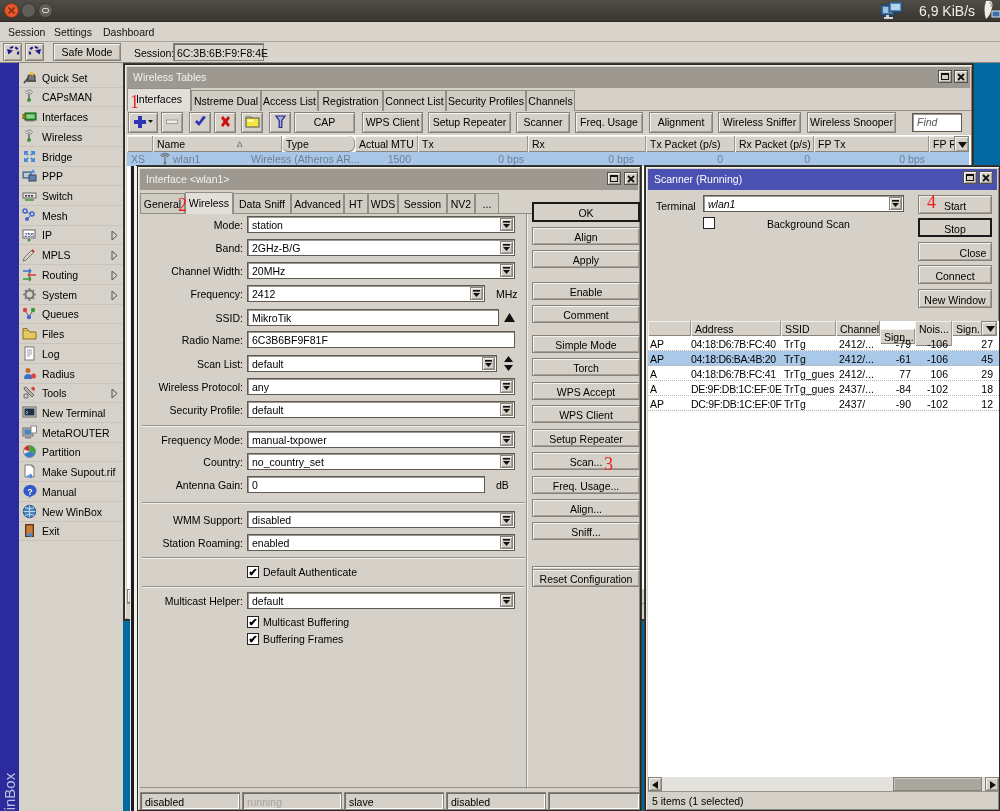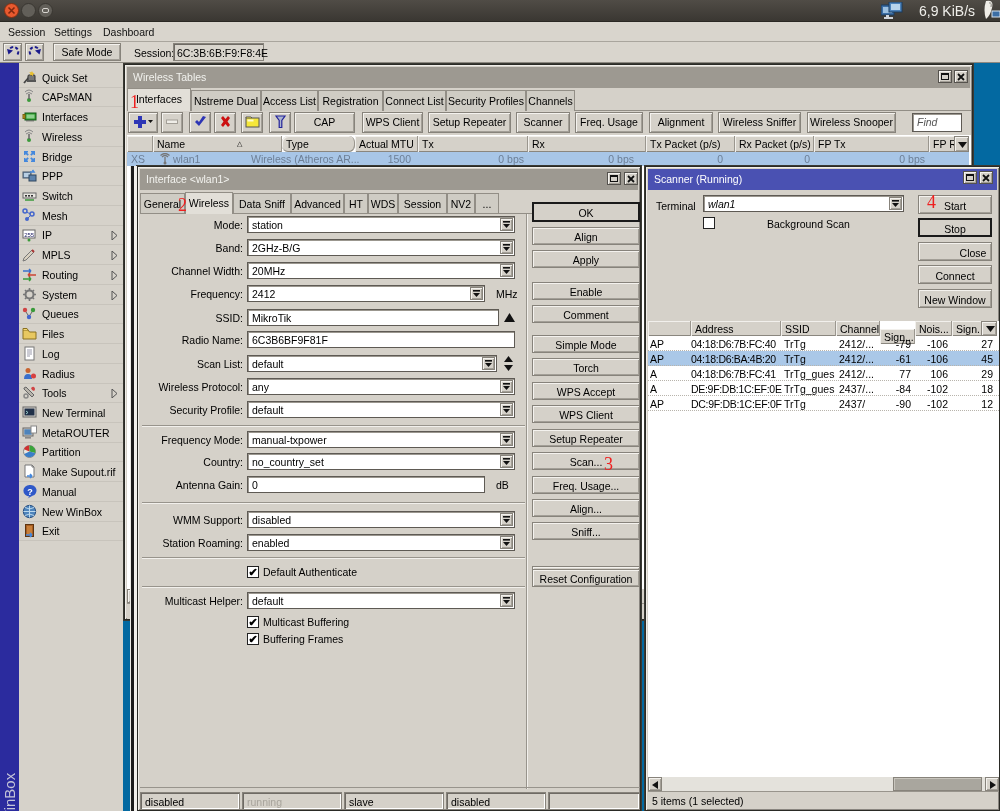--- a/index.html
+++ b/index.html
@@ -583,21 +583,21 @@
 <div class="btn" style="left:272px; top:75px; width:74px; height:19px; padding-top:4px;padding-left:36px;">Close</div>
 <div class="btn" style="left:272px; top:98px; width:74px; height:19px; padding-top:4px;">Connect</div>
 <div class="btn" style="left:272px; top:122px; width:74px; height:19px; padding-top:4px;">New Window</div>
 <div class="ann" style="left:281px; top:25px;">4</div>
 <div class="abs" style="left:2px; top:154px; width:351px; height:456px; background:#fff;"></div>
 <div class="th" style="left:2px; top:154px; width:43px; height:15px;"></div>
 <div class="th" style="left:45px; top:154px; width:90px; height:15px;">Address</div>
 <div class="th" style="left:135px; top:154px; width:55px; height:15px;">SSID</div>
 <div class="th" style="left:190px; top:154px; width:44px; height:15px;">Channel</div>
 <div class="th" style="left:234px; top:154px; width:35px; height:15px;margin-top:8px;">Sign...</div>
-<div class="th" style="left:269px; top:154px; width:37px; height:15px;">Nois...</div>
+<div class="th" style="left:269px; top:154px; width:37px; height:25px;">Nois...</div>
 <div class="th" style="left:306px; top:154px; width:31px; height:15px;">Sign.</div>
 <div class="sbtn" style="left:335px; top:154px; width:16px; height:15px;">
         <svg width="9" height="6" viewBox="0 0 9 6" style="position:absolute;left:4px;top:4px;">
           <path d="M0 0 h9 l-4.5 6Z" fill="#111"></path>
         </svg>
       </div>
 <div class="abs" style="left:2px; top:169px; width:351px; height:15px;  border-bottom:1px dotted #b8b4ac;">
 <span class="cell" style="left:2px; top:1px;">AP</span>
 <span class="cell" style="left:43px; top:1px; width:92px; letter-spacing:-0.3px;">04:18:D6:7B:FC:40</span>
 <span class="cell" style="left:136px; top:1px; width:52px;">TrTg</span>

